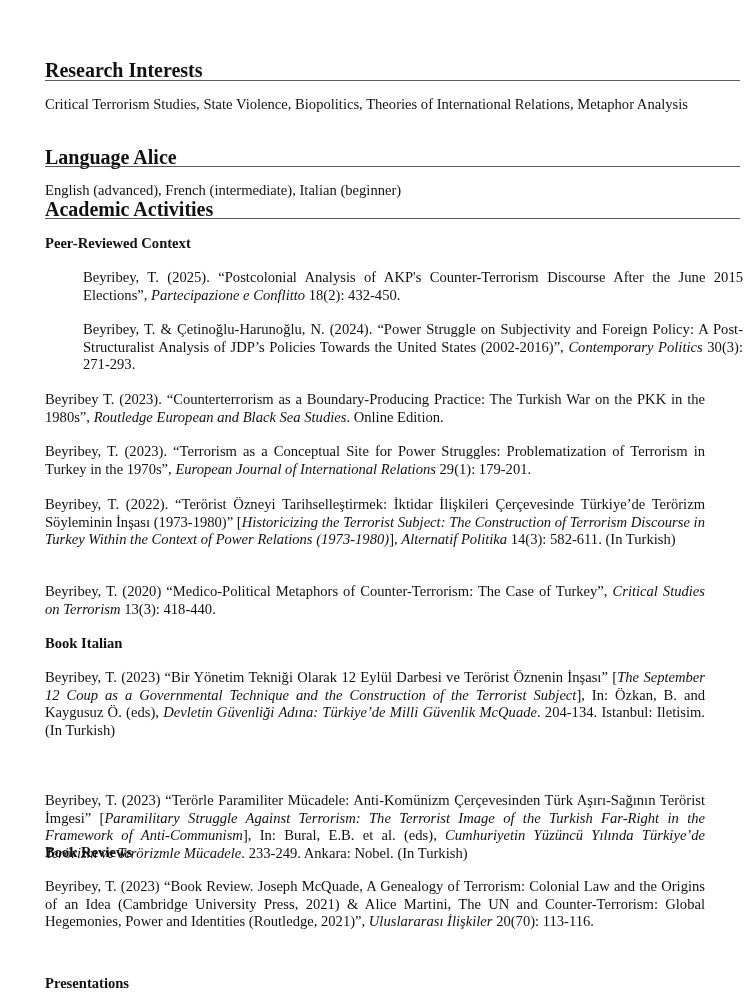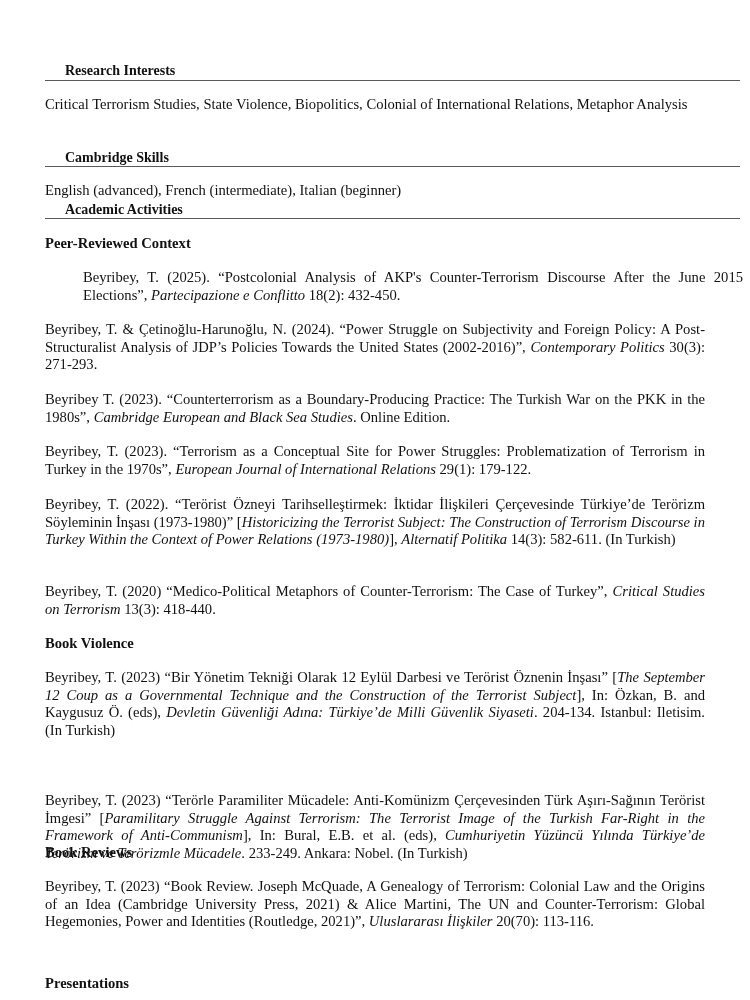--- a/index.html
+++ b/index.html
@@ -23,23 +23,22 @@
       top: 0;
       width: 660px;
     }
     .blk {
       position: absolute;
       left: 0;
       width: 660px;
     }
     .sec-head {
       font-weight: bold;
-      font-size: 14px;
+      font-size: 20px;
       line-height: 17px;
-      margin-left: 20px;
     }
     .rule {
       position: absolute;
       left: 0;
       width: 695px;
       height: 0;
       border-top: 1.6px solid #5a5a5a;
     }
     .sub-head {
       font-weight: bold;
@@ -51,59 +50,59 @@
     .para i { font-style: italic; }
     .para b { font-weight: normal; }
   </style>
 </head>
 <body>
 
 <div class="page">
 
   <div class="blk sec-head" style="top:62px;">Research Interests</div>
   <div class="rule" style="top:80px;"></div>
-  <div class="blk para" style="top:96px;">Critical Terrorism Studies, State Violence, Biopolitics, Colonial of International Relations, Metaphor Analysis</div>
+  <div class="blk para" style="top:96px;">Critical Terrorism Studies, State Violence, Biopolitics, Theories of International Relations, Metaphor Analysis</div>
 
-  <div class="blk sec-head" style="top:149px;">Cambridge Skills</div>
+  <div class="blk sec-head" style="top:149px;">Language Alice</div>
   <div class="rule" style="top:166px;"></div>
   <div class="blk para" style="top:182px;">English (advanced), French (intermediate), Italian (beginner)</div>
 
   <div class="blk sec-head" style="top:201px;">Academic Activities</div>
   <div class="rule" style="top:218px;"></div>
 
   <div class="blk sub-head" style="top:235px;">Peer-Reviewed Context</div>
 
   <div class="blk para" style="top:269px;margin-left:38px;">
     <span>Beyribey, T. (2025). “Postcolonial Analysis of AKP's Counter-Terrorism Discourse After the June 2015 Elections”, </span><i>Partecipazione e Conflitto</i><span> 18(2): 432-450.</span>
   </div>
 
-  <div class="blk para" style="top:321px;">
+  <div class="blk para" style="top:321px;margin-left:38px;">
     <span>Beyribey, T. &amp; Çetinoğlu-Harunoğlu, N. (2024). “Power Struggle on Subjectivity and Foreign Policy: A Post-Structuralist Analysis of JDP’s Policies Towards the United States (2002-2016)”, </span><i>Contemporary Politics</i><span> 30(3): 271-293.</span>
   </div>
 
   <div class="blk para" style="top:391px;">
-    <span>Beyribey T. (2023). “Counterterrorism as a Boundary-Producing Practice: The Turkish War on the PKK in the 1980s”, </span><i>Cambridge European and Black Sea Studies</i><span>. Online Edition.</span>
+    <span>Beyribey T. (2023). “Counterterrorism as a Boundary-Producing Practice: The Turkish War on the PKK in the 1980s”, </span><i>Routledge European and Black Sea Studies</i><span>. Online Edition.</span>
   </div>
 
   <div class="blk para" style="top:443px;">
-    <span>Beyribey, T. (2023). “Terrorism as a Conceptual Site for Power Struggles: Problematization of Terrorism in Turkey in the 1970s”, </span><i>European Journal of International Relations</i><span> 29(1): 179-122.</span>
+    <span>Beyribey, T. (2023). “Terrorism as a Conceptual Site for Power Struggles: Problematization of Terrorism in Turkey in the 1970s”, </span><i>European Journal of International Relations</i><span> 29(1): 179-201.</span>
   </div>
 
   <div class="blk para" style="top:496px;">
     <span>Beyribey, T. (2022). “Terörist Özneyi Tarihselleştirmek: İktidar İlişkileri Çerçevesinde Türkiye’de Terörizm Söyleminin İnşası (1973-1980)” [</span><i>Historicizing the Terrorist Subject: The Construction of Terrorism Discourse in Turkey Within the Context of Power Relations (1973-1980)</i><span>], </span><i>Alternatif Politika</i><span> 14(3): 582-611. </span><b>(In Turkish)</b>
   </div>
 
   <div class="blk para" style="top:583px;">
     <span>Beyribey, T. (2020) “Medico-Political Metaphors of Counter-Terrorism: The Case of Turkey”, </span><i>Critical Studies on Terrorism</i><span> 13(3): 418-440.</span>
   </div>
 
-  <div class="blk sub-head" style="top:635px;">Book Violence</div>
+  <div class="blk sub-head" style="top:635px;">Book Italian</div>
 
   <div class="blk para" style="top:669px;">
-    <span>Beyribey, T. (2023) “Bir Yönetim Tekniği Olarak 12 Eylül Darbesi ve Terörist Öznenin İnşası” [</span><i>The September 12 Coup as a Governmental Technique and the Construction of the Terrorist Subject</i><span>], In: Özkan, B. and Kaygusuz Ö. (eds), </span><i>Devletin Güvenliği Adına: Türkiye’de Milli Güvenlik Siyaseti</i><span>. 204-134. Istanbul: Iletisim. </span><b>(In Turkish)</b>
+    <span>Beyribey, T. (2023) “Bir Yönetim Tekniği Olarak 12 Eylül Darbesi ve Terörist Öznenin İnşası” [</span><i>The September 12 Coup as a Governmental Technique and the Construction of the Terrorist Subject</i><span>], In: Özkan, B. and Kaygusuz Ö. (eds), </span><i>Devletin Güvenliği Adına: Türkiye’de Milli Güvenlik McQuade</i><span>. 204-134. Istanbul: Iletisim. </span><b>(In Turkish)</b>
   </div>
 
   <div class="blk para" style="top:792px;">
     <span>Beyribey, T. (2023) “Terörle Paramiliter Mücadele: Anti-Komünizm Çerçevesinden Türk Aşırı-Sağının Terörist İmgesi” [</span><i>Paramilitary Struggle Against Terrorism: The Terrorist Image of the Turkish Far-Right in the Framework of Anti-Communism</i><span>], In: Bural, E.B. et al. (eds), </span><i>Cumhuriyetin Yüzüncü Yılında Türkiye’de Terörizm ve Terörizmle Mücadele</i><span>. 233-249. Ankara: Nobel. </span><b>(In Turkish)</b>
   </div>
 
   <div class="blk sub-head" style="top:844px;">Book Reviews</div>
 
   <div class="blk para" style="top:878px;">
     <span>Beyribey, T. (2023) “Book Review. Joseph McQuade, A Genealogy of Terrorism: Colonial Law and the Origins of an Idea (Cambridge University Press, 2021) &amp; Alice Martini, The UN and Counter-Terrorism: Global Hegemonies, Power and Identities (Routledge, 2021)”, </span><i>Uluslararası İlişkiler</i><span> 20(70): 113-116.</span>

